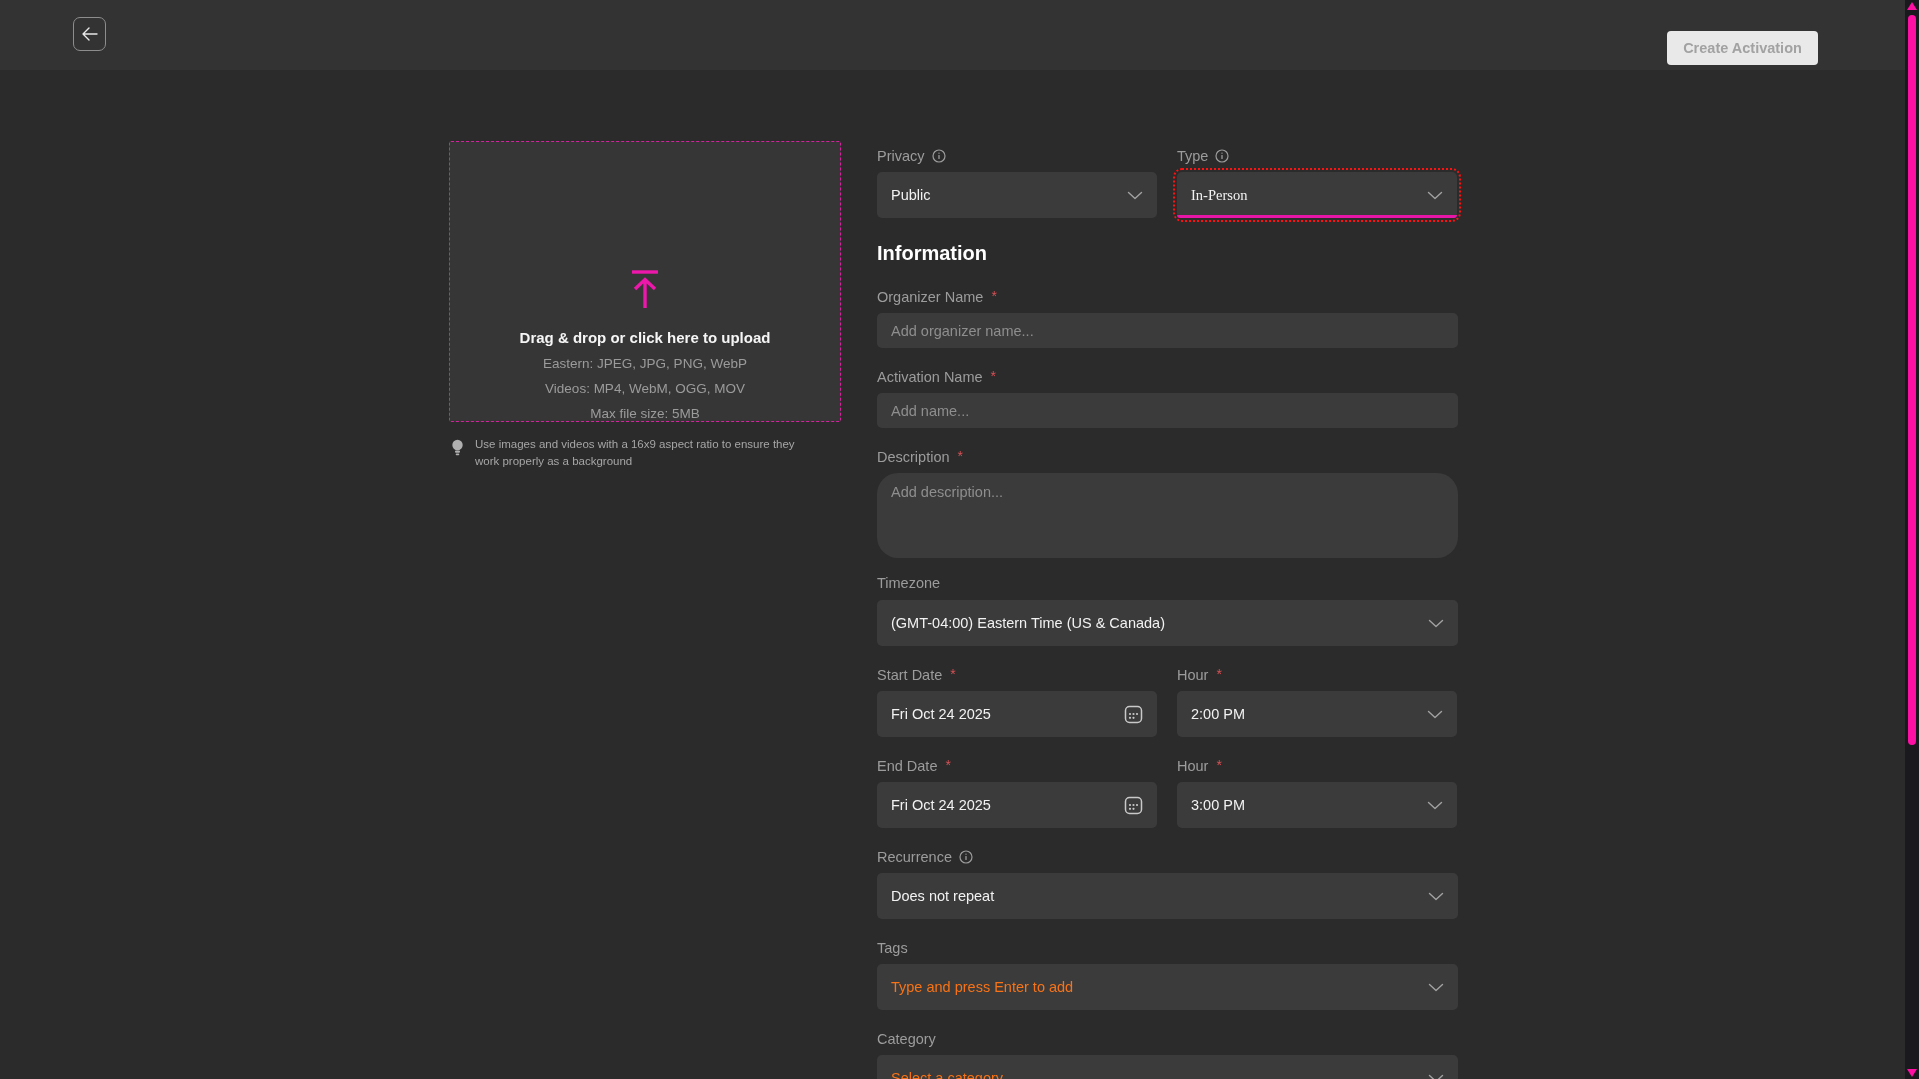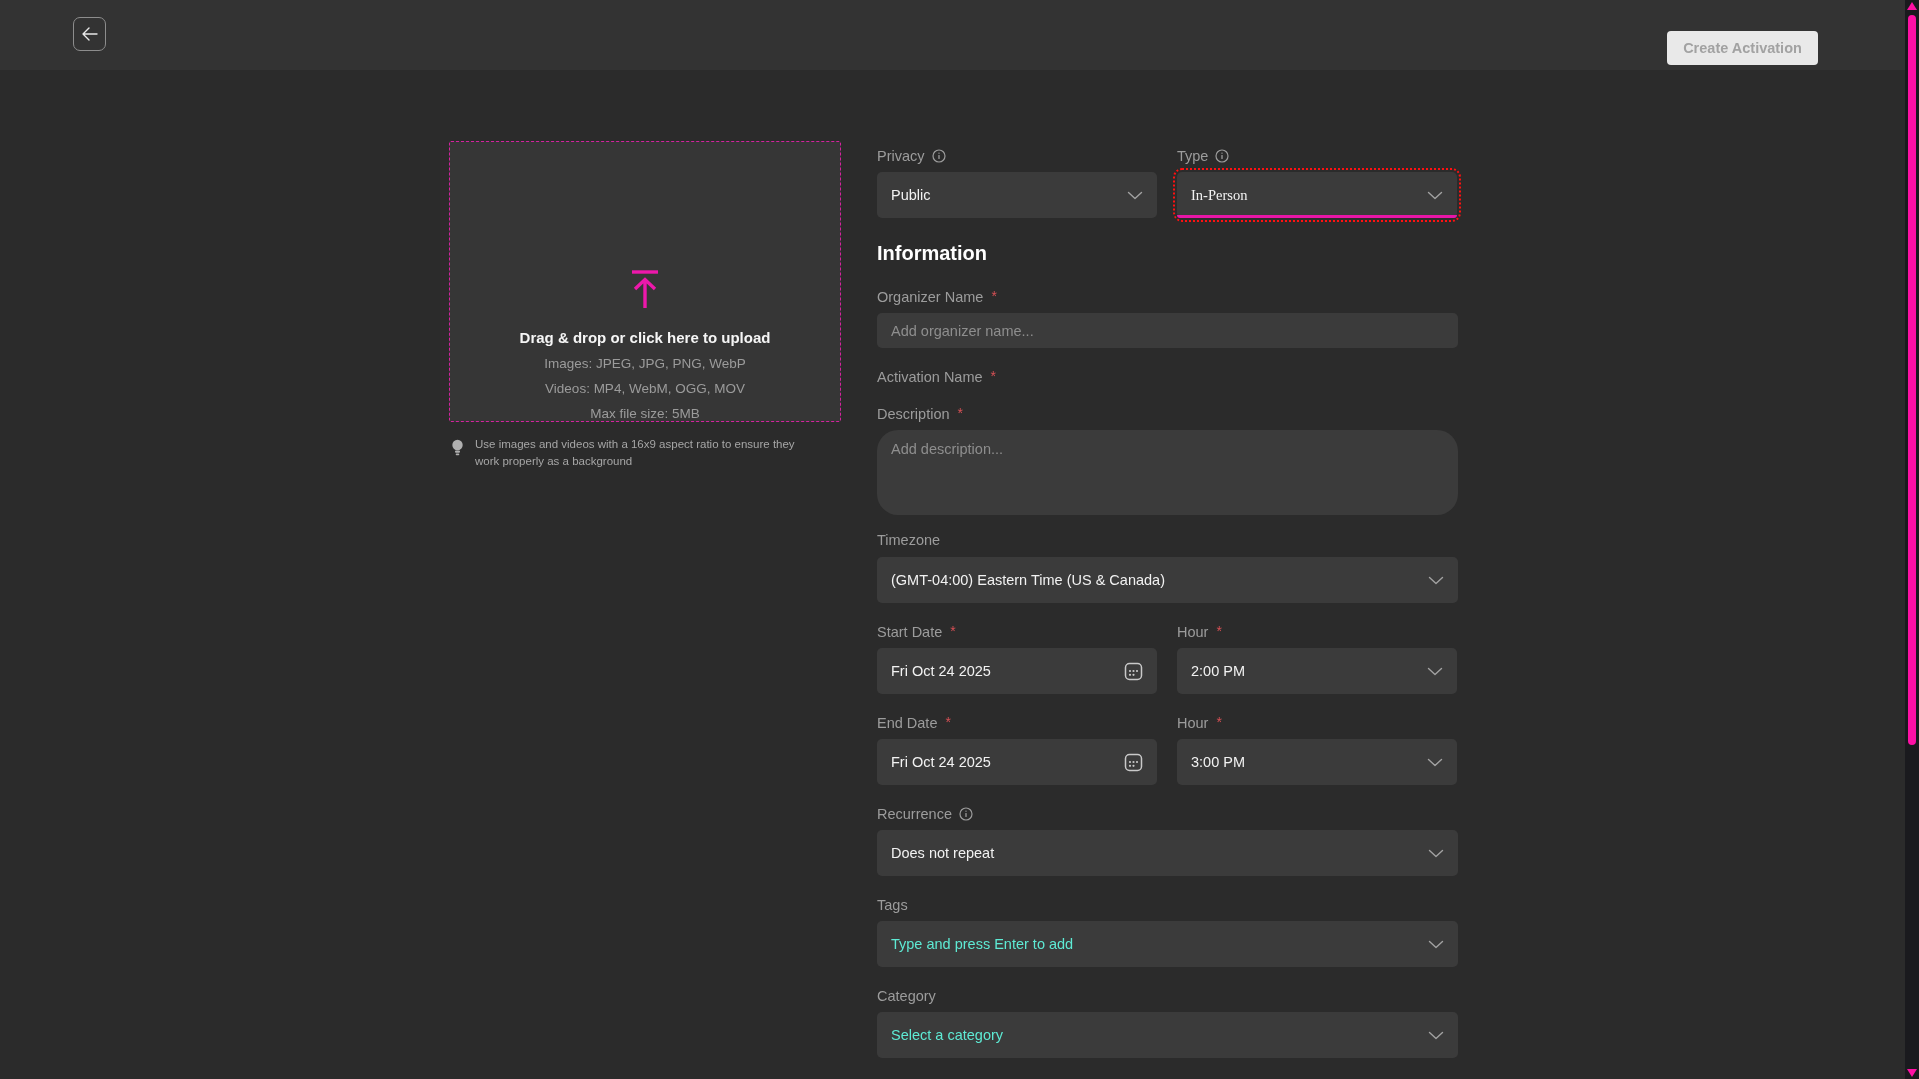--- a/index.html
+++ b/index.html
@@ -83,21 +83,21 @@
   }
   .heading-information { margin-top: 4px; }
   .heading-address { margin-top: 1px; margin-bottom: 24px; }
 
   .select-box, .date-box {
     height: 46px; background: #3b3b3b; border-radius: 5px;
     display: flex; align-items: center; padding: 0 14px;
     font-size: 14.5px; cursor: pointer; position: relative;
   }
   .select-value { color: #f2f2f2; }
-  .select-placeholder { color: #5eead4; }
+  .select-placeholder { color: #f97316; }
   .trail { margin-left: auto; display: flex; align-items: center; }
 
   .type-select { outline: 2px dotted #ff1111; outline-offset: 2px; font-family: Liberation Serif, serif; }
   .type-select::after {
     content: ""; position: absolute; left: 0; right: 0; bottom: 0; height: 3px;
     background: #e816a8; border-radius: 0 0 5px 5px;
   }
 
   .text-input, .text-area {
     width: 100%; background: #3b3b3b; border: none; border-radius: 5px;
@@ -127,21 +127,21 @@
 
 <div class="upload-col">
   <div class="upload-box">
     <span style="display:flex;">
       <svg width="34" height="40" viewBox="0 0 34 40" fill="none">
         <path d="M4 3 H30" stroke="#ed18ab" stroke-width="3.4" stroke-linecap="butt"></path>
         <path d="M17 39 V12 M7 20 L17 10.5 L27 20" stroke="#ed18ab" stroke-width="3.4" stroke-linecap="butt" stroke-linejoin="miter"></path>
       </svg>
     </span>
     <div class="upload-title">Drag &amp; drop or click here to upload</div>
-    <div class="upload-line">Images: JPEG, JPG, PNG, WebP</div>
+    <div class="upload-line">Eastern: JPEG, JPG, PNG, WebP</div>
     <div class="upload-line">Videos: MP4, WebM, OGG, MOV</div>
     <div class="upload-line">Max file size: 5MB</div>
   </div>
   <div class="tip-row">
     <span style="display:flex;">
       <svg width="13" height="18" viewBox="0 0 13 18" fill="none">
         <circle cx="6.5" cy="6" r="5.2" fill="#b0b0b0"></circle>
         <rect x="4" y="11.5" width="5" height="2.2" rx="1" fill="#b0b0b0"></rect>
         <rect x="4.7" y="14.4" width="3.6" height="1.8" rx="0.9" fill="#b0b0b0"></rect>
       </svg>
@@ -203,20 +203,21 @@
       <span class="req">*</span>
     </div>
     <input class="text-input" type="text" placeholder="Add organizer name..." style="">
   </div>
 
   <div class="group">
     <div class="field-label">
       <span>Activation Name</span>
       <span class="req">*</span>
     </div>
+    <input class="text-input" type="text" placeholder="Add name..." style="">
   </div>
 
   <div class="group desc-group">
     <div class="field-label">
       <span>Description</span>
       <span class="req">*</span>
     </div>
     <textarea class="text-area" placeholder="Add description..." style=""></textarea>
   </div>
 

